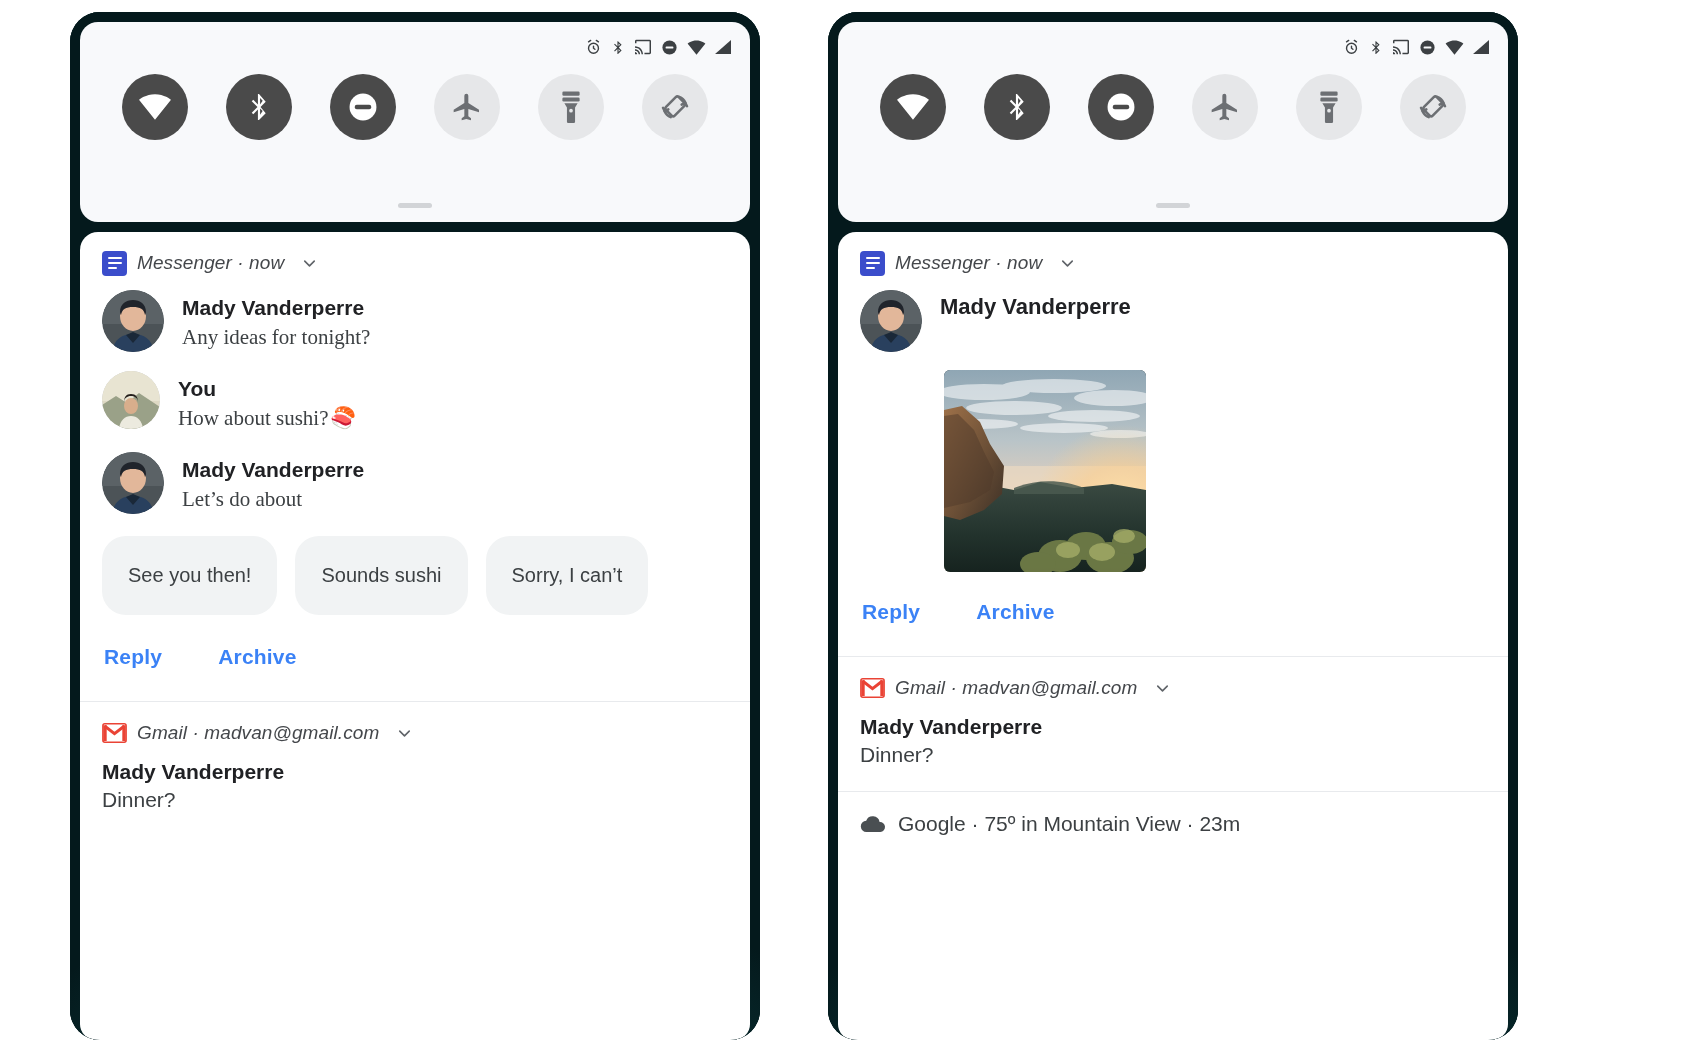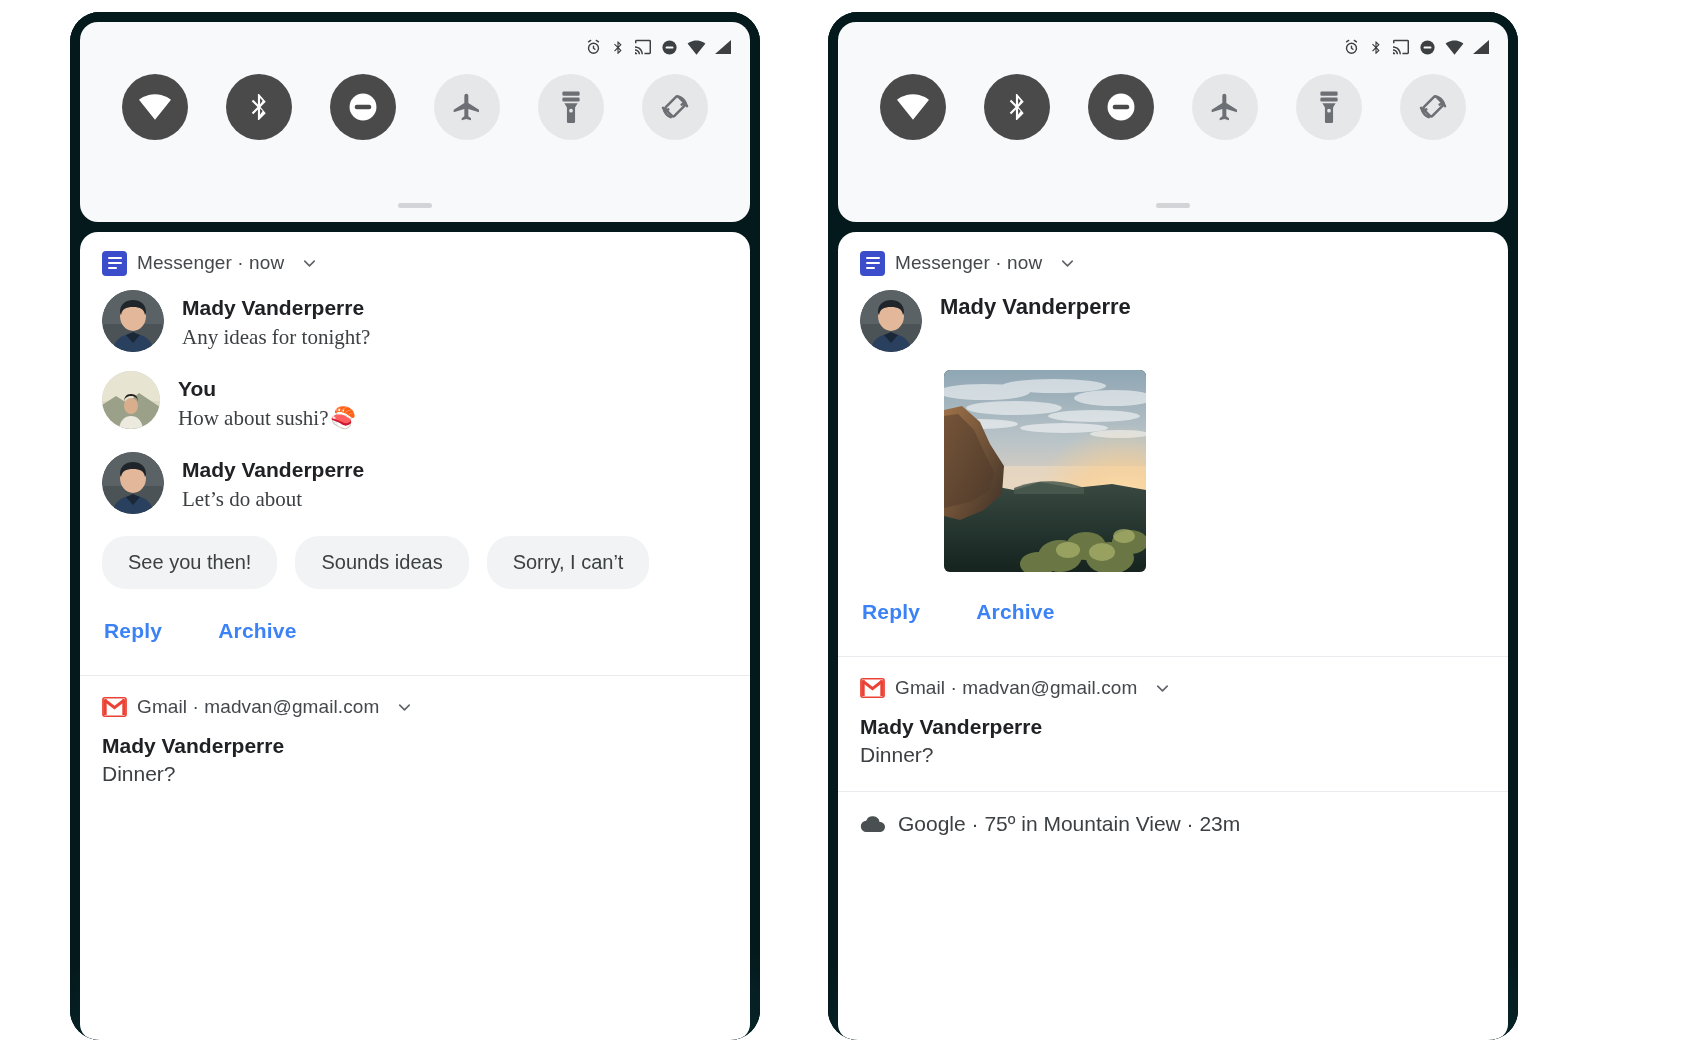--- a/index.html
+++ b/index.html
@@ -134,20 +134,21 @@
     align-items: center;
     gap: 10px;
     height: 26px;
     margin-bottom: 14px;
   }
   .app-name {
     font-size: 19px;
     color: #44474b;
     letter-spacing: 0.1px;
     white-space: nowrap;
+    font-style: italic;
   }
   .chev {
     margin-left: 6px;
     color: #5f6368;
     display: inline-flex;
   }
 
   
   .icon-messenger {
     width: 25px; height: 25px;
@@ -211,21 +212,21 @@
 
   
   .chips {
     display: flex;
     gap: 18px;
     margin: 22px 0 8px 0;
   }
   .chip {
     background: #f1f3f4;
     border-radius: 24px;
-    padding: 15px 26px;
+    padding: 28px 26px;
     font-size: 20px;
     color: #3c4043;
     white-space: nowrap;
     cursor: pointer;
     border: none;
     font-family: "Liberation Sans", sans-serif;
   }
 
   
   .actions {
@@ -460,21 +461,21 @@
                 </svg>
             </div>
             <div class="msg-body">
               <div class="msg-name">Mady Vanderperre</div>
               <div class="msg-text">Let’s do about</div>
             </div>
           </div>
 
           <div class="chips">
             <button class="chip">See you then!</button>
-            <button class="chip">Sounds ideas</button>
+            <button class="chip">Sounds sushi</button>
             <button class="chip">Sorry, I can’t</button>
           </div>
 
           <div class="actions">
             <span class="action">Reply</span>
             <span class="action">Archive</span>
           </div>
         </div>
 
         <div class="notif-divider"></div>

